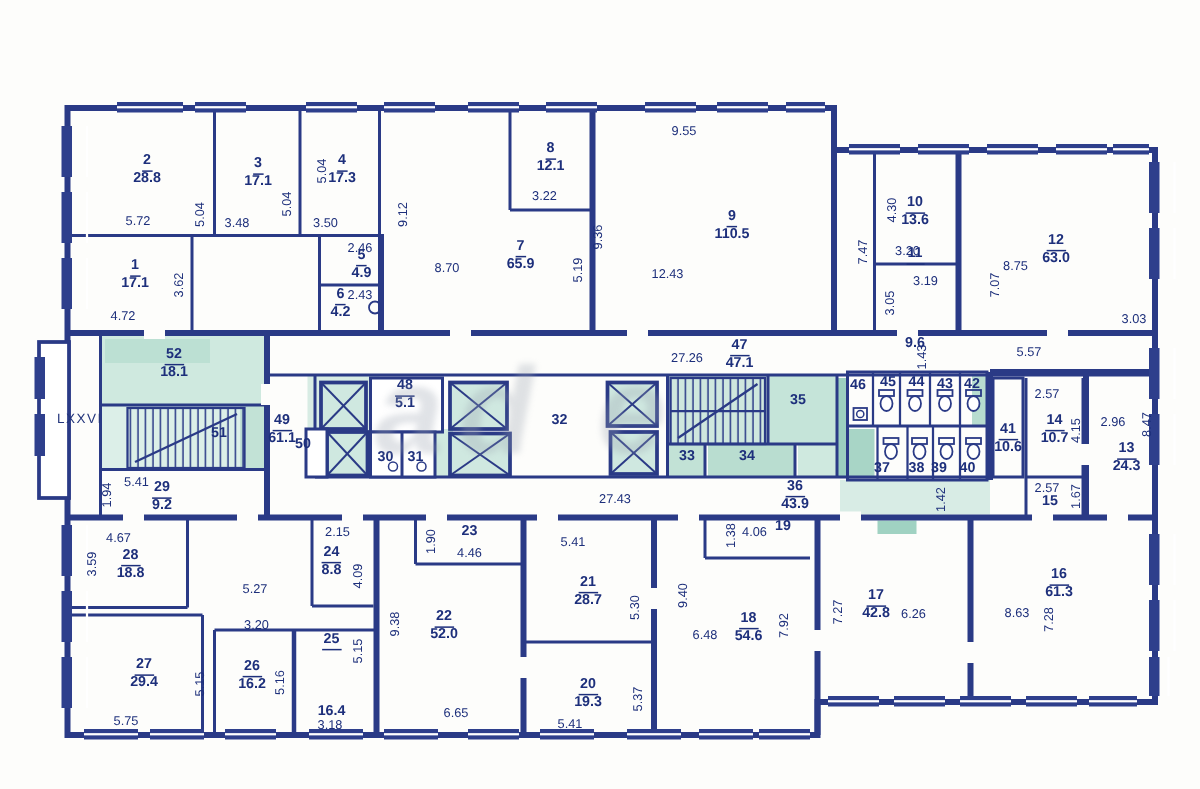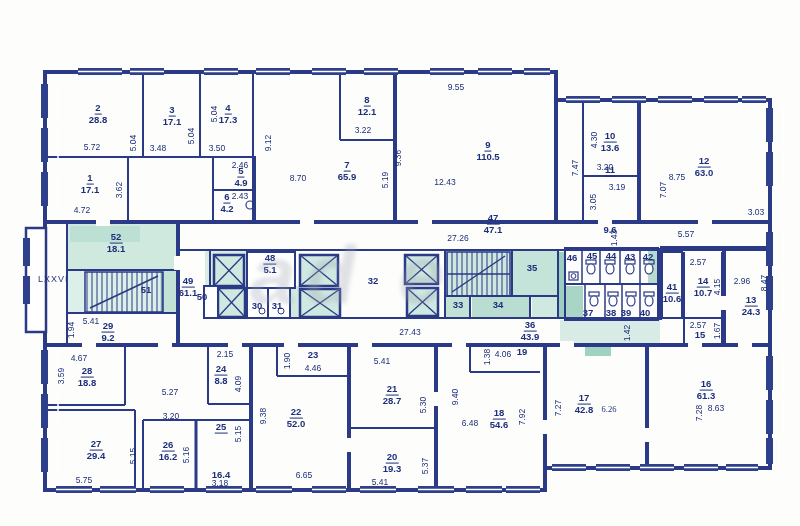--- a/index.html
+++ b/index.html
@@ -494,21 +494,21 @@
       </div>
       <div class="rl" style="left: 611px; top: 256px;">
         <span class="">44</span>
       </div>
       <div class="rl" style="left: 592px; top: 256px;">
         <span class="">45</span>
       </div>
       <div class="rl" style="left: 572px; top: 258px;">
         <span class="">46</span>
       </div>
-      <div class="rl" style="left: 493px; top: 224px;">
+      <div class="rl" style="left: 493px; top: 237px;">
         <span class="u">47</span>
         <span>47.1</span>
       </div>
       <div class="rl" style="left: 270px; top: 264px;">
         <span class="u">48</span>
         <span>5.1</span>
       </div>
       <div class="rl" style="left: 188px; top: 287px;">
         <span class="u">49</span>
         <span>61.1</span>
@@ -579,21 +579,21 @@
       <div class="dm" style="left: 382px; top: 361px;">5.41</div>
       <div class="dm v" style="left: 423px; top: 405px;">5.30</div>
       <div class="dm" style="left: 380px; top: 482px;">5.41</div>
       <div class="dm v" style="left: 425px; top: 466px;">5.37</div>
       <div class="dm v" style="left: 455px; top: 397px;">9.40</div>
       <div class="dm" style="left: 503px; top: 354px;">4.06</div>
       <div class="dm v" style="left: 487px; top: 357px;">1.38</div>
       <div class="dm" style="left: 470px; top: 423px;">6.48</div>
       <div class="dm v" style="left: 522px; top: 417px;">7.92</div>
       <div class="dm v" style="left: 558px; top: 408px;">7.27</div>
-      <div class="dm" style="left: 609px; top: 409px; font-family: Liberation Serif, serif;">6.26</div>
-      <div class="dm" style="left: 696px; top: 408px; padding-left: 40px;">8.63</div>
+      <div class="dm" style="left: 609px; top: 409px;">6.26</div>
+      <div class="dm" style="left: 678px; top: 408px;">8.63</div>
       <div class="dm v" style="left: 699px; top: 413px;">7.28</div>
     </div>
 
 <div class="watermark">ad e</div>
 <div class="section-label">LXXVI</div>
 
 </div>
 
 </body></html>

